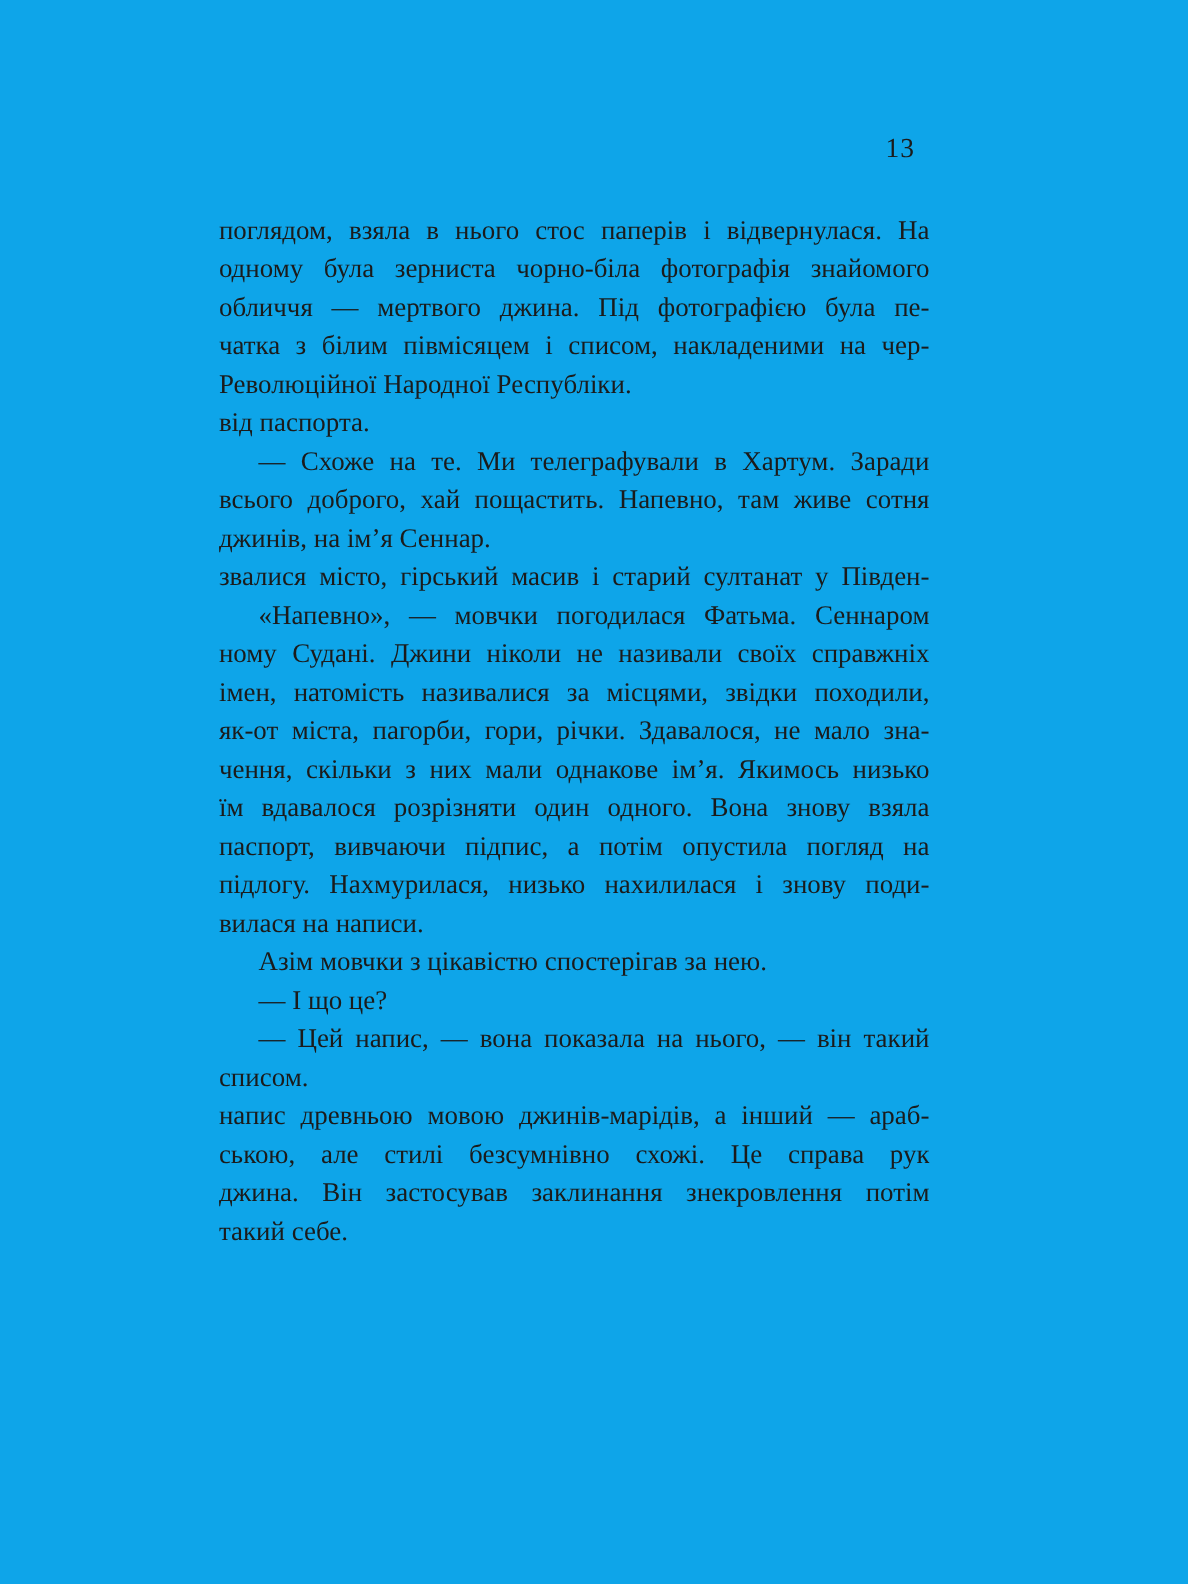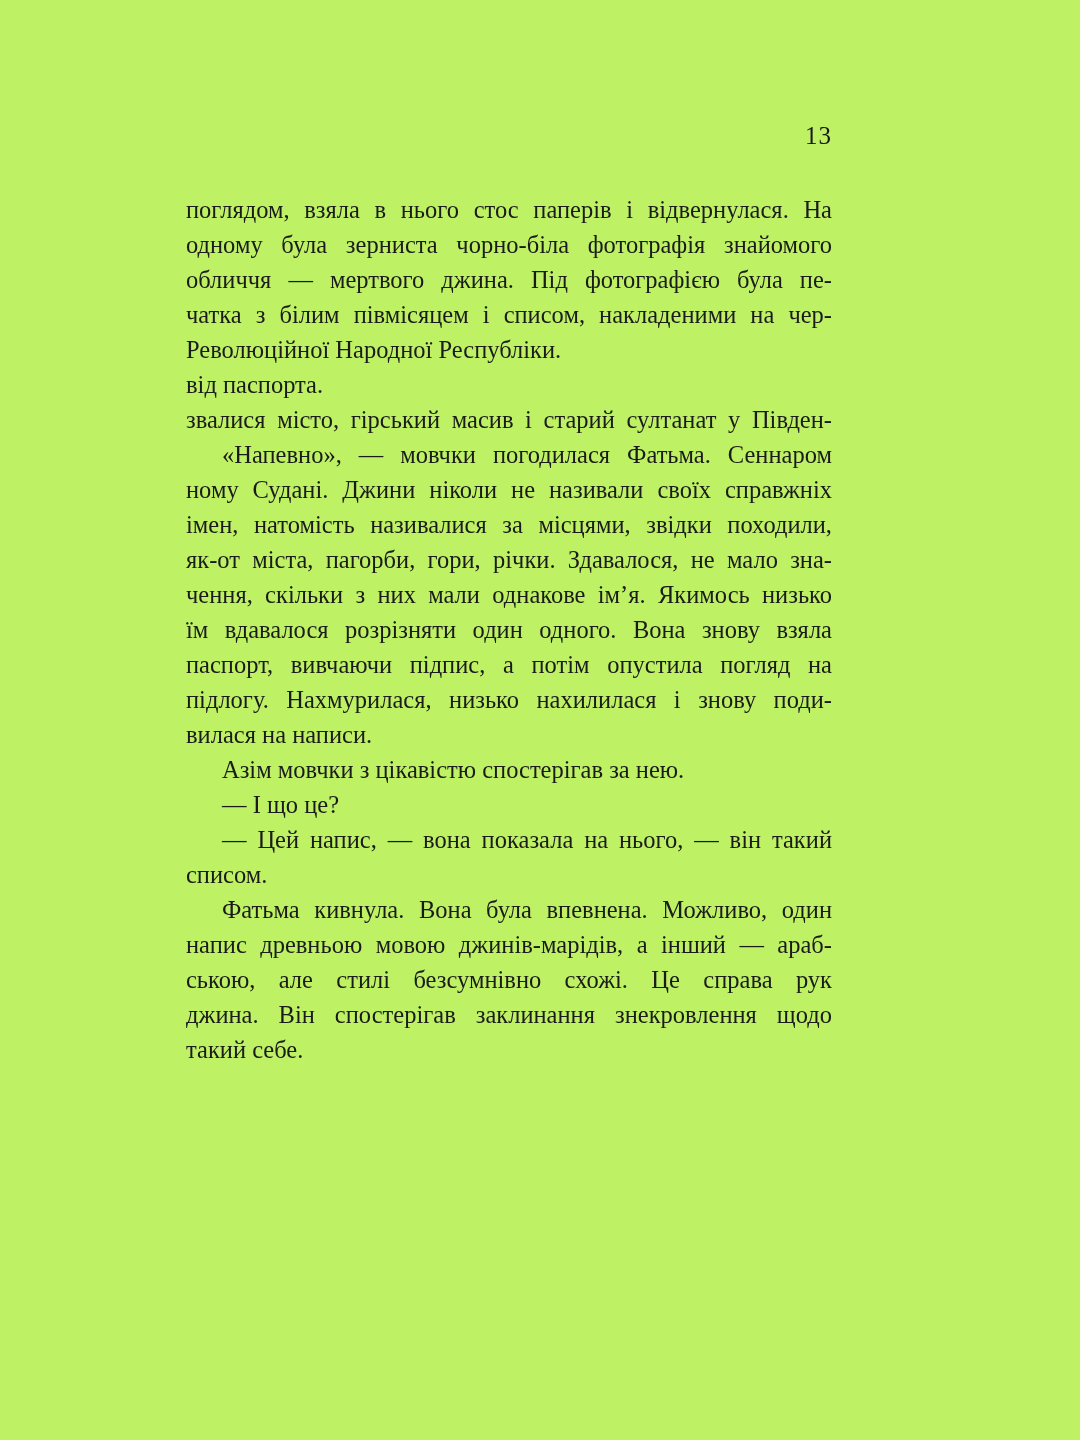--- a/index.html
+++ b/index.html
@@ -11,37 +11,37 @@
     height: 1440px;
     background: #ffffff;
     position: relative;
     font-family: "Liberation Serif", serif;
     color: #1b1b1b;
     overflow: hidden;
   }
   .page {
     position: absolute;
     inset: 0;
-    background: #bef264;
+    background: #0ea5e9;
   }
   .page-number {
     position: absolute;
     top: 122px;
     left: 186px;
     width: 646px;
     text-align: right;
     font-size: 25px;
     line-height: 28px;
     letter-spacing: 1px;
     color: #1b1b1b;
   }
   .text-block {
     position: absolute;
     top: 192px;
-    left: 186px;
+    left: 199px;
     width: 646px;
     font-size: 24.5px;
   }
   .paragraph {
     margin: 0;
     padding: 0;
   }
   .text-line {
     height: 35px;
     line-height: 35px;
@@ -70,20 +70,25 @@
         <div class="text-line just">поглядом, взяла в нього стос паперів і відвернулася. На</div>
         <div class="text-line just">одному була зерниста чорно-біла фотографія знайомого</div>
         <div class="text-line just">обличчя — мертвого джина. Під фотографією була пе-</div>
         <div class="text-line just">чатка з білим півмісяцем і списом, накладеними на чер-</div>
         <div class="text-line last">Революційної Народної Республіки.</div>
       </div>
       <div class="paragraph">
         <div class="text-line last">від паспорта.</div>
       </div>
       <div class="paragraph">
+        <div class="text-line just indent">— Схоже на те. Ми телеграфували в Хартум. Заради</div>
+        <div class="text-line just">всього доброго, хай пощастить. Напевно, там живе сотня</div>
+        <div class="text-line last">джинів, на ім’я Сеннар.</div>
+      </div>
+      <div class="paragraph">
         <div class="text-line just">звалися місто, гірський масив і старий султанат у Півден-</div>
         <div class="text-line just indent">«Напевно», — мовчки погодилася Фатьма. Сеннаром</div>
         <div class="text-line just">ному Судані. Джини ніколи не називали своїх справжніх</div>
         <div class="text-line just">імен, натомість називалися за місцями, звідки походили,</div>
         <div class="text-line just">як-от міста, пагорби, гори, річки. Здавалося, не мало зна-</div>
         <div class="text-line just">чення, скільки з них мали однакове ім’я. Якимось низько</div>
         <div class="text-line just">їм вдавалося розрізняти один одного. Вона знову взяла</div>
         <div class="text-line just">паспорт, вивчаючи підпис, а потім опустила погляд на</div>
         <div class="text-line just">підлогу. Нахмурилася, низько нахилилася і знову поди-</div>
         <div class="text-line last">вилася на написи.</div>
@@ -92,20 +97,19 @@
         <div class="text-line last indent">Азім мовчки з цікавістю спостерігав за нею.</div>
       </div>
       <div class="paragraph">
         <div class="text-line last indent">— І що це?</div>
       </div>
       <div class="paragraph">
         <div class="text-line just indent">— Цей напис, — вона показала на нього, — він такий</div>
         <div class="text-line last">списом.</div>
       </div>
       <div class="paragraph">
-        <div class="text-line just indent">Фатьма кивнула. Вона була впевнена. Можливо, один</div>
         <div class="text-line just">напис древньою мовою джинів-марідів, а інший — араб-</div>
         <div class="text-line just">ською, але стилі безсумнівно схожі. Це справа рук</div>
-        <div class="text-line just">джина. Він спостерігав заклинання знекровлення щодо</div>
+        <div class="text-line just">джина. Він застосував заклинання знекровлення потім</div>
         <div class="text-line last">такий себе.</div>
       </div>
     </div>
 </div>
 
 </body></html>

